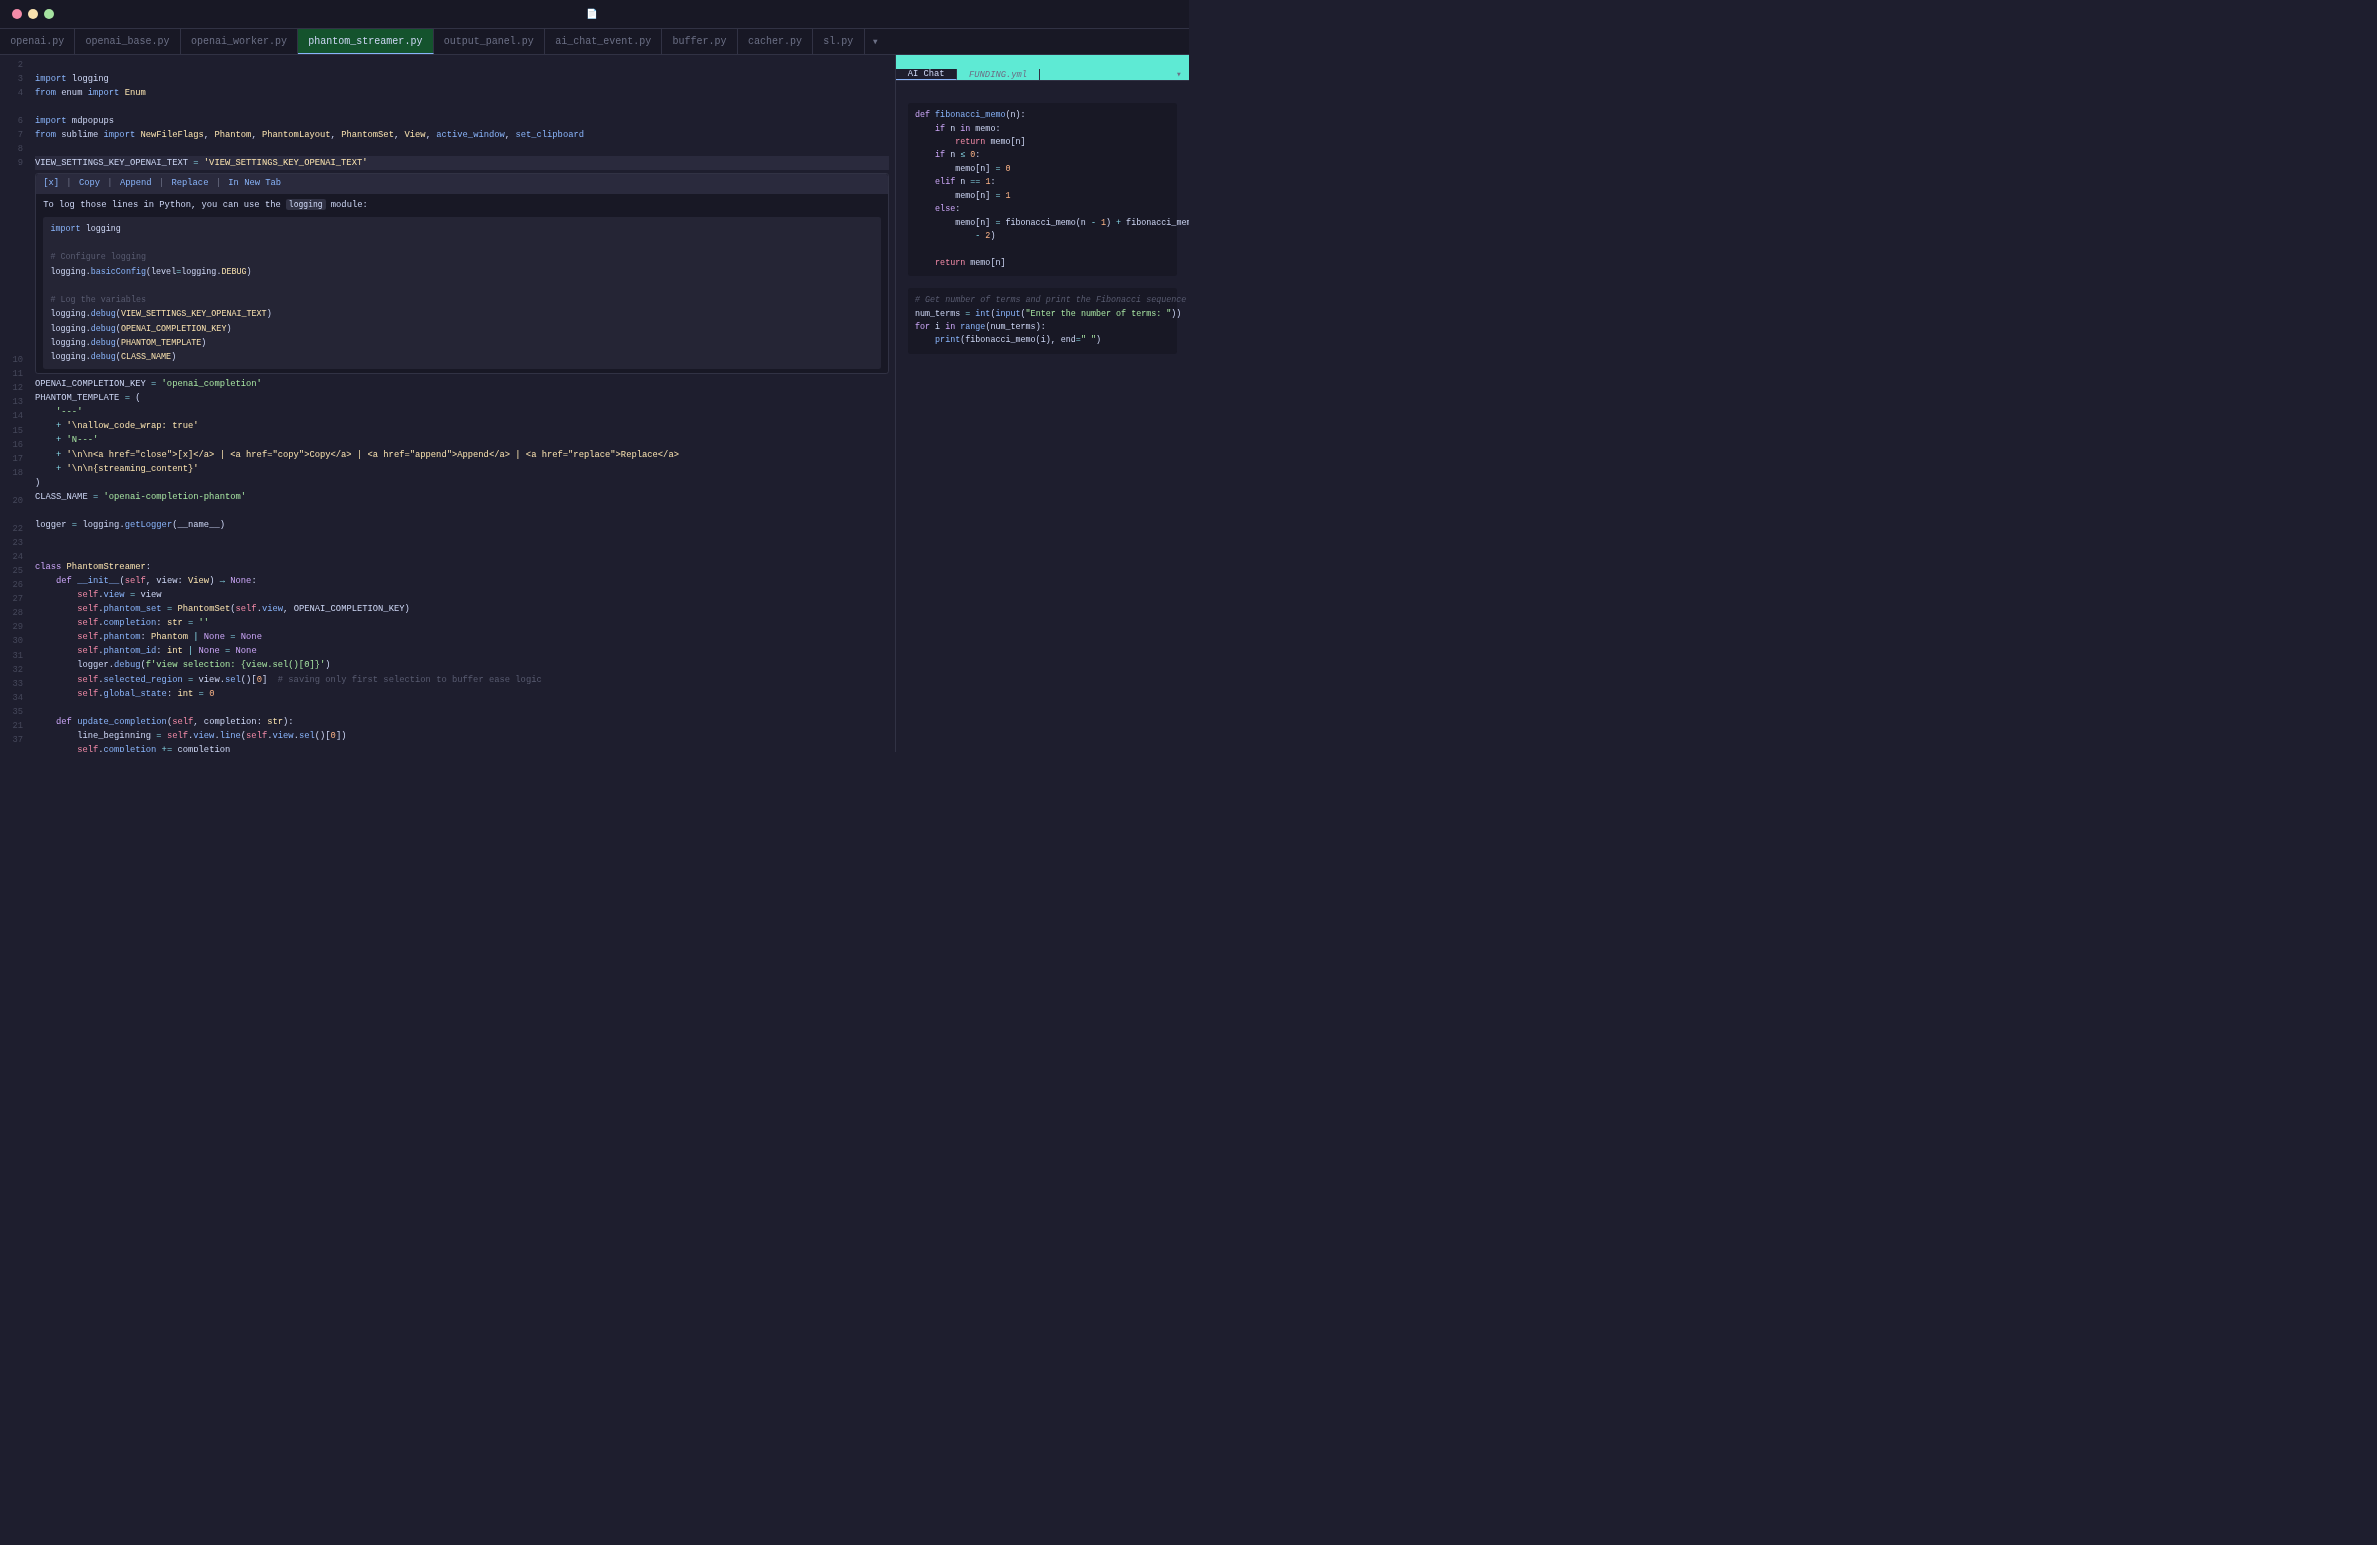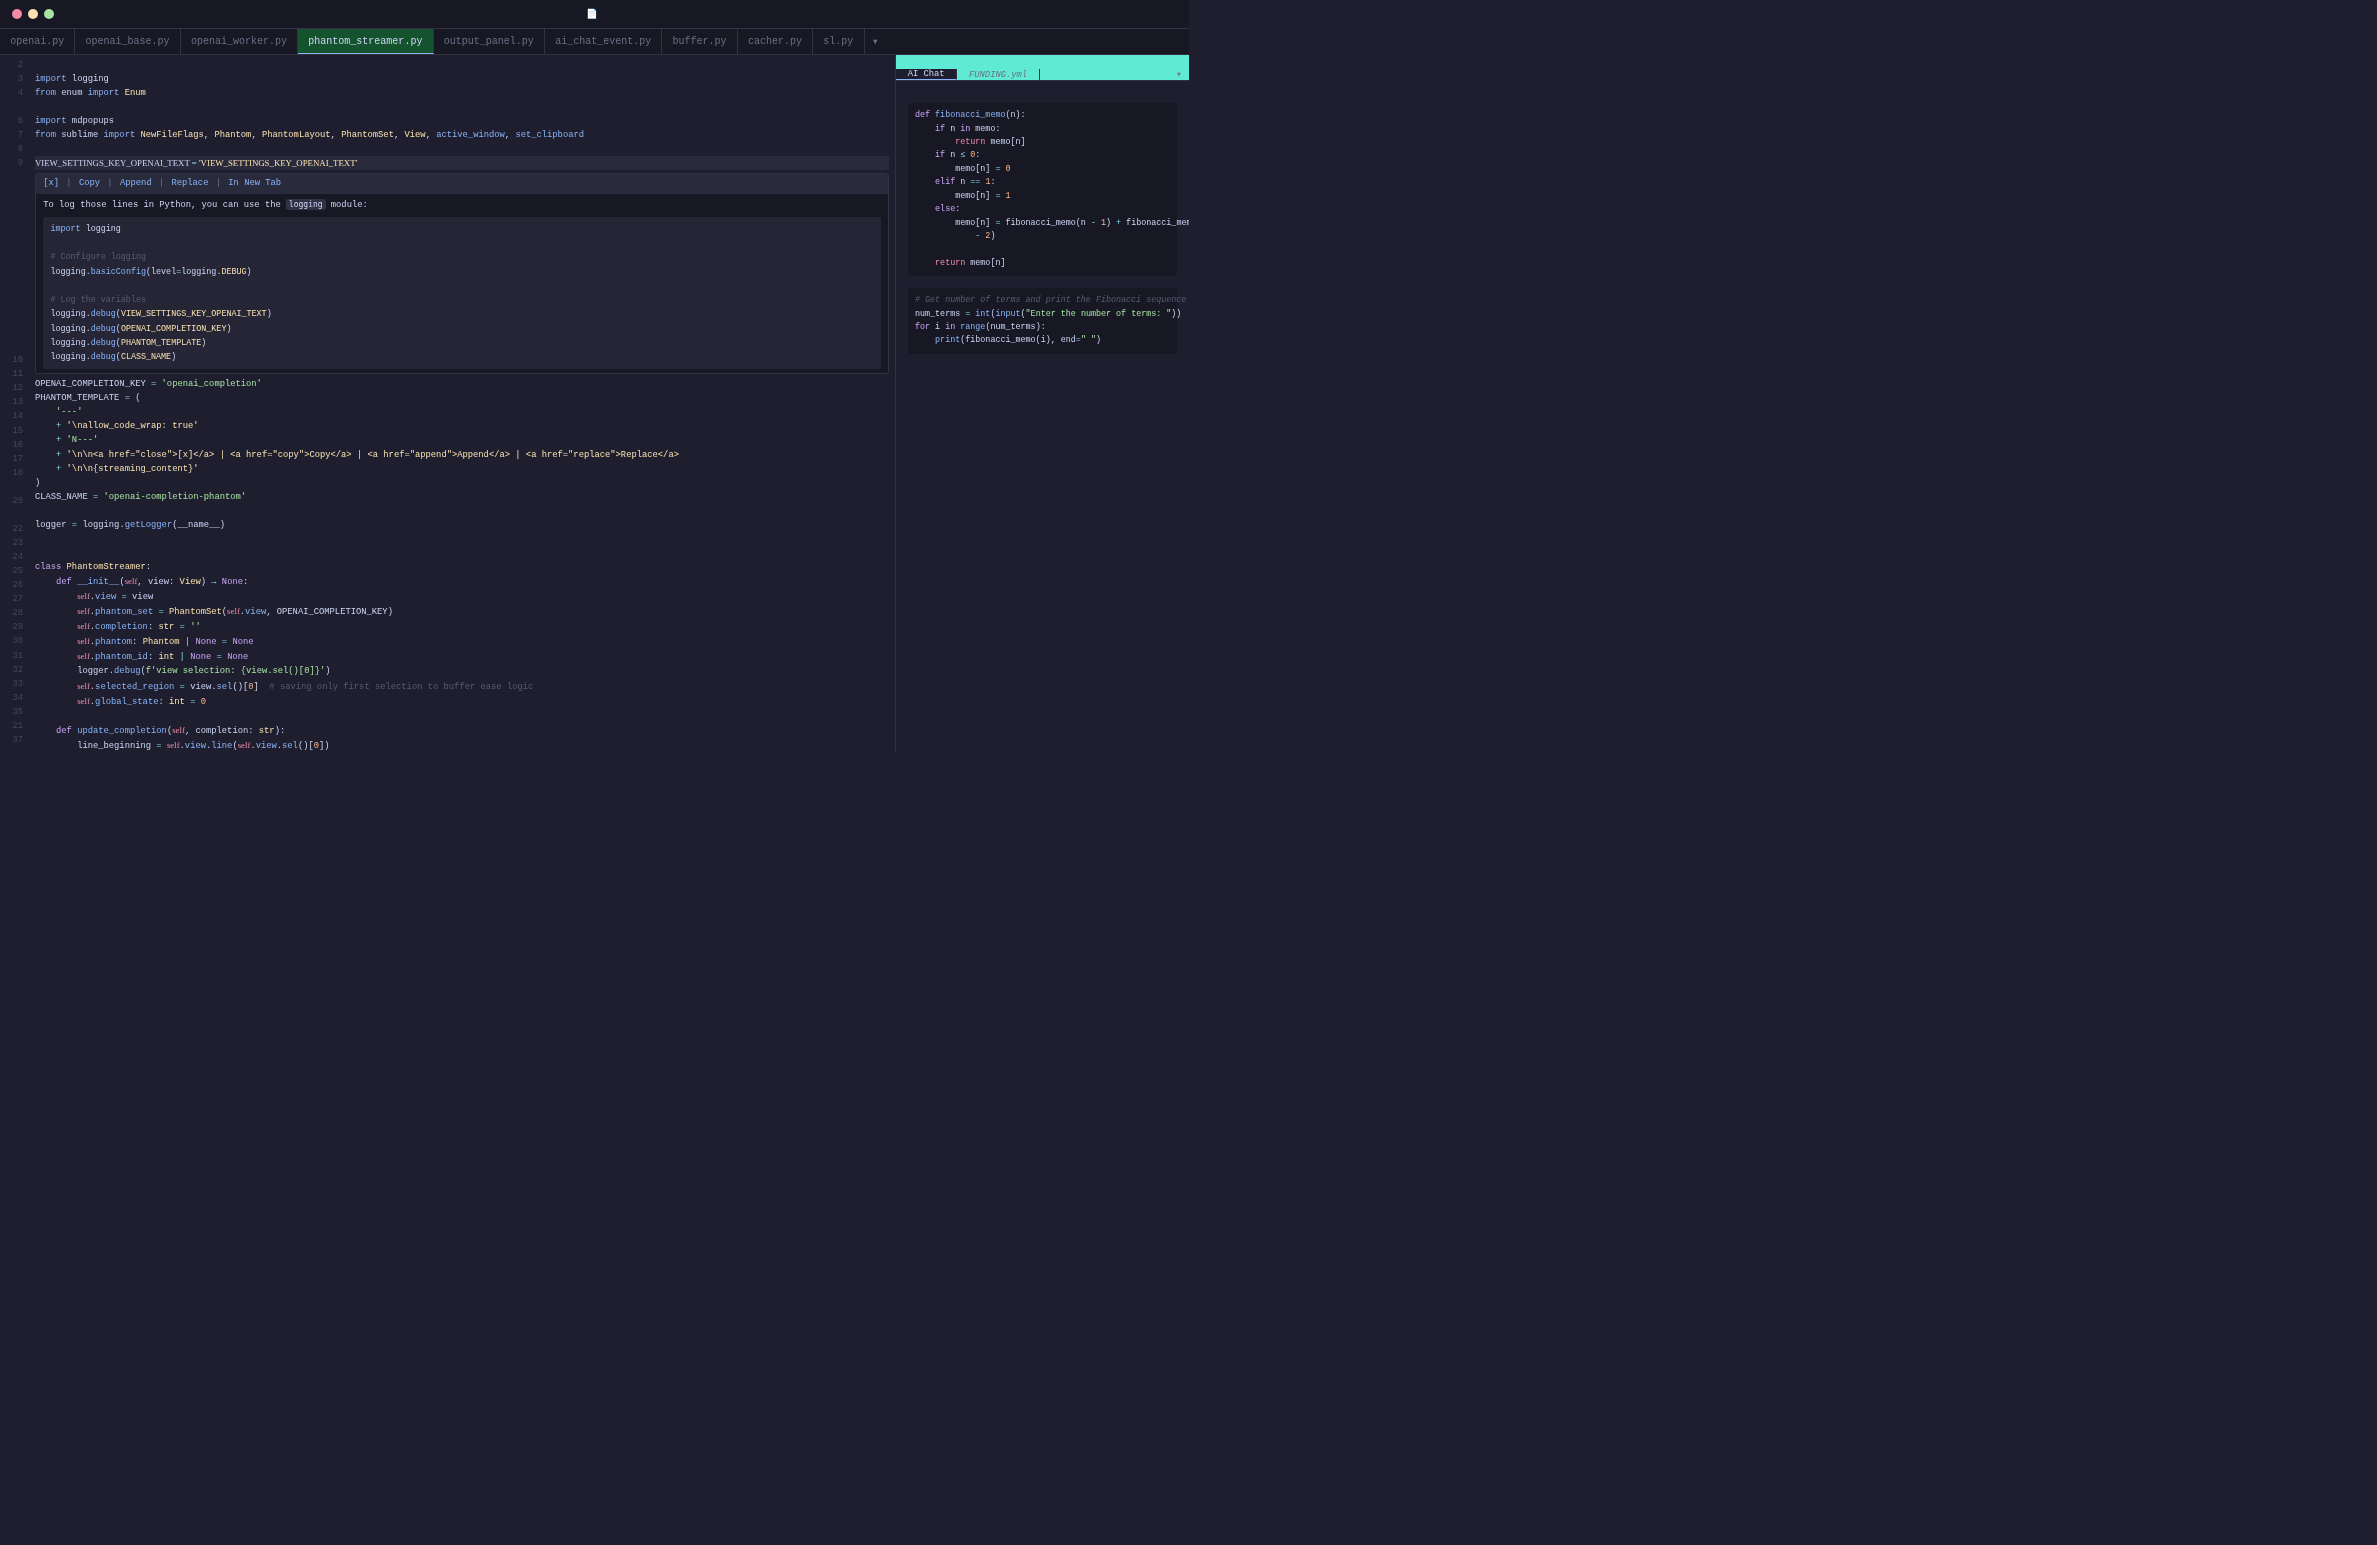--- a/index.html
+++ b/index.html
@@ -145,27 +145,26 @@
     .fn { color: #89b4fa; } 
     .str { color: #a6e3a1; } 
     .str2 { color: #f9e2af; } 
     .cm { color: #585b70; } 
     .num { color: #fab387; } 
     .cls { color: #f9e2af; } 
     .op { color: #89dceb; } 
     .var { color: #cdd6f4; }
     .attr { color: #89b4fa; }
     .punc { color: #cdd6f4; }
-    .self-kw { color: #f38ba8; font-family: Liberation Serif, serif; }
+    .self-kw { color: #f38ba8; }
     .type { color: #f9e2af; }
 
     .highlight-line {
       background: #2a2a3d;
       display: block;
-      font-family: Liberation Serif, serif;
     }
 
     
     .inline-popup {
       background: #181825;
       border: 0.7px solid #313244;
       border-radius: 2.9px;
       margin: 2.9px 0;
       padding: 4.4px 7.3px;
       font-size: 8.8px;

